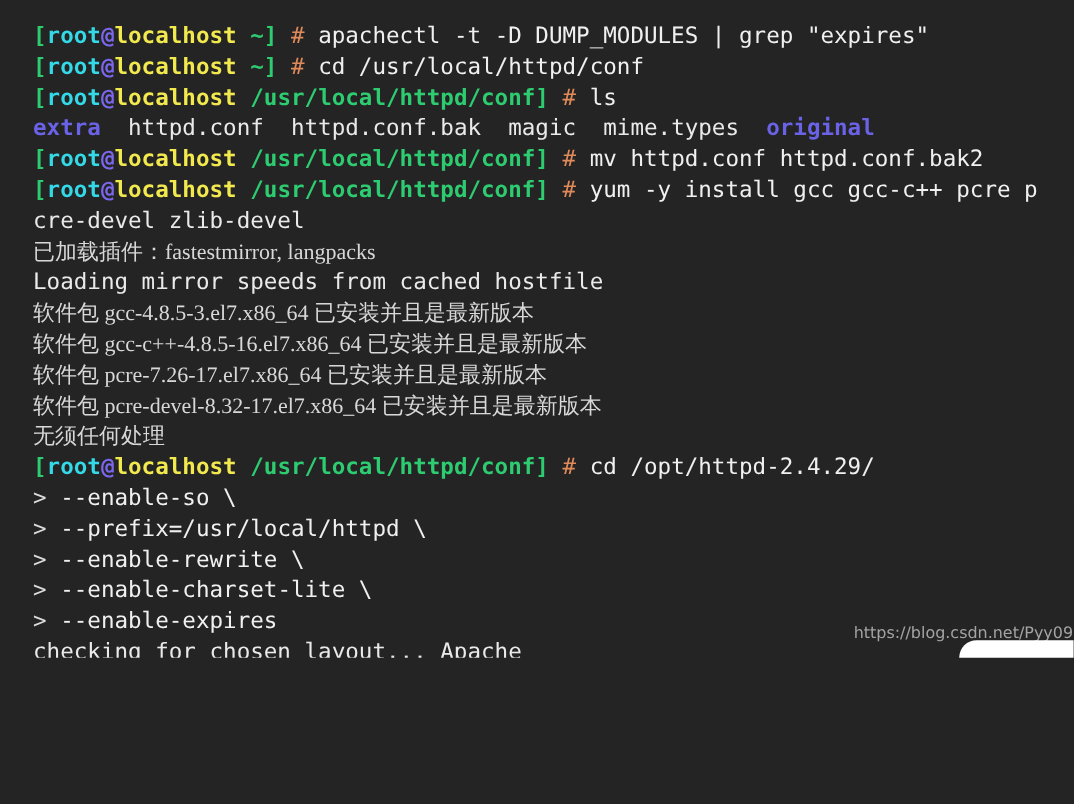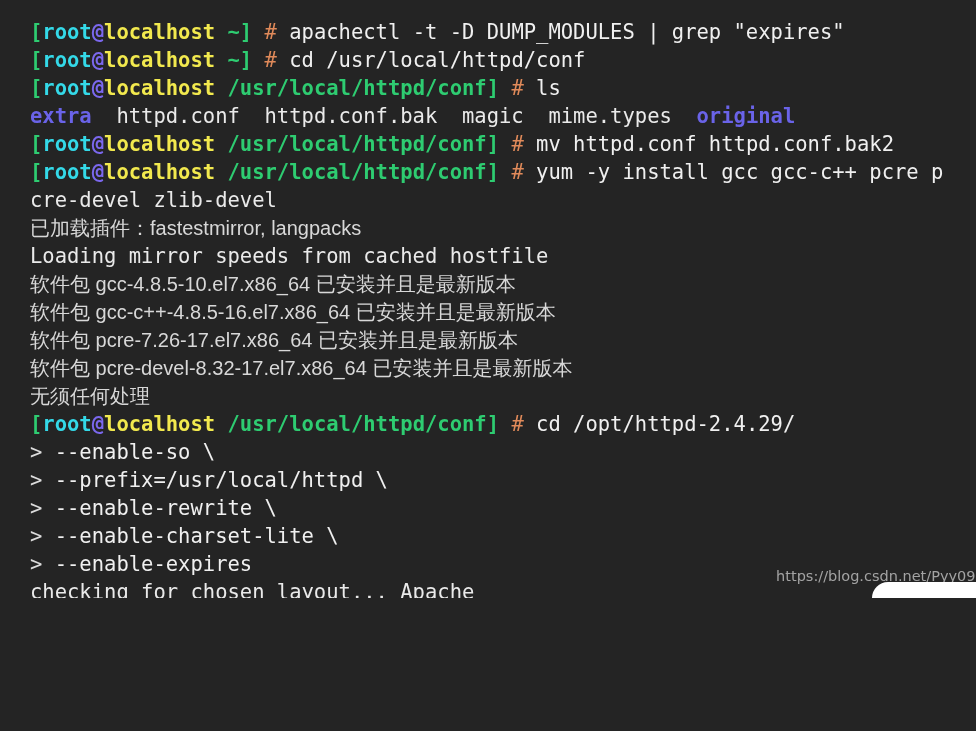--- a/index.html
+++ b/index.html
@@ -39,21 +39,21 @@
   .c-bracket { color: #2ecc71; font-weight: bold; }
   .c-user    { color: #34d9e8; font-weight: bold; }
   .c-at      { color: #7b68ee; font-weight: bold; }
   .c-host    { color: #f2e94e; font-weight: bold; }
   .c-path    { color: #2ecc71; font-weight: bold; }
   .c-hash    { color: #e08a5a; }
   .c-cmd     { color: #f0f0f0; }
   .c-dir     { color: #6a63e8; font-weight: bold; }
   .c-plain   { color: #eaeaea; }
   .c-cont    { color: #dcdcdc; }
-  .c-cjk     { color: #d8d8d8; font-family: Liberation Sans, sans-serif; font-size: 20px; }
+  .c-cjk     { color: #d8d8d8; font-family: Liberation Serif, serif; font-size: 20px; }
 
   
   #scrollbar {
     position: absolute;
     left: 962px;
     top: 121px;
     width: 14px;
     height: 79px;
     background: #2f3640;
     border: 1px solid #3d4450;
@@ -98,21 +98,21 @@
   <div id="lines">
       <div class="line"><span class="c-bracket">[</span><span class="c-user">root</span><span class="c-at">@</span><span class="c-host">localhost</span><span class="c-plain"> </span><span class="c-path">~</span><span class="c-bracket">]</span><span class="c-plain"> </span><span class="c-hash">#</span><span class="c-plain"> </span><span class="c-cmd">apachectl -t -D DUMP_MODULES | grep "expires"</span></div>
       <div class="line"><span class="c-bracket">[</span><span class="c-user">root</span><span class="c-at">@</span><span class="c-host">localhost</span><span class="c-plain"> </span><span class="c-path">~</span><span class="c-bracket">]</span><span class="c-plain"> </span><span class="c-hash">#</span><span class="c-plain"> </span><span class="c-cmd">cd /usr/local/httpd/conf</span></div>
       <div class="line"><span class="c-bracket">[</span><span class="c-user">root</span><span class="c-at">@</span><span class="c-host">localhost</span><span class="c-plain"> </span><span class="c-path">/usr/local/httpd/conf</span><span class="c-bracket">]</span><span class="c-plain"> </span><span class="c-hash">#</span><span class="c-plain"> </span><span class="c-cmd">ls</span></div>
       <div class="line"><span class="c-dir">extra</span><span class="c-plain">  </span><span class="c-plain">httpd.conf</span><span class="c-plain">  </span><span class="c-plain">httpd.conf.bak</span><span class="c-plain">  </span><span class="c-plain">magic</span><span class="c-plain">  </span><span class="c-plain">mime.types</span><span class="c-plain">  </span><span class="c-dir">original</span></div>
       <div class="line"><span class="c-bracket">[</span><span class="c-user">root</span><span class="c-at">@</span><span class="c-host">localhost</span><span class="c-plain"> </span><span class="c-path">/usr/local/httpd/conf</span><span class="c-bracket">]</span><span class="c-plain"> </span><span class="c-hash">#</span><span class="c-plain"> </span><span class="c-cmd">mv httpd.conf httpd.conf.bak2</span></div>
       <div class="line"><span class="c-bracket">[</span><span class="c-user">root</span><span class="c-at">@</span><span class="c-host">localhost</span><span class="c-plain"> </span><span class="c-path">/usr/local/httpd/conf</span><span class="c-bracket">]</span><span class="c-plain"> </span><span class="c-hash">#</span><span class="c-plain"> </span><span class="c-cmd">yum -y install gcc gcc-c++ pcre p</span></div>
       <div class="line"><span class="c-plain">cre-devel zlib-devel</span></div>
       <div class="line"><span class="c-cjk">已加载插件：fastestmirror, langpacks</span></div>
       <div class="line"><span class="c-plain">Loading mirror speeds from cached hostfile</span></div>
-      <div class="line"><span class="c-cjk">软件包 gcc-4.8.5-10.el7.x86_64 已安装并且是最新版本</span></div>
+      <div class="line"><span class="c-cjk">软件包 gcc-4.8.5-3.el7.x86_64 已安装并且是最新版本</span></div>
       <div class="line"><span class="c-cjk">软件包 gcc-c++-4.8.5-16.el7.x86_64 已安装并且是最新版本</span></div>
       <div class="line"><span class="c-cjk">软件包 pcre-7.26-17.el7.x86_64 已安装并且是最新版本</span></div>
       <div class="line"><span class="c-cjk">软件包 pcre-devel-8.32-17.el7.x86_64 已安装并且是最新版本</span></div>
       <div class="line"><span class="c-cjk">无须任何处理</span></div>
       <div class="line"><span class="c-bracket">[</span><span class="c-user">root</span><span class="c-at">@</span><span class="c-host">localhost</span><span class="c-plain"> </span><span class="c-path">/usr/local/httpd/conf</span><span class="c-bracket">]</span><span class="c-plain"> </span><span class="c-hash">#</span><span class="c-plain"> </span><span class="c-cmd">cd /opt/httpd-2.4.29/</span></div>
       <div class="line"><span class="c-cont">&gt; </span><span class="c-cmd">--enable-so \</span></div>
       <div class="line"><span class="c-cont">&gt; </span><span class="c-cmd">--prefix=/usr/local/httpd \</span></div>
       <div class="line"><span class="c-cont">&gt; </span><span class="c-cmd">--enable-rewrite \</span></div>
       <div class="line"><span class="c-cont">&gt; </span><span class="c-cmd">--enable-charset-lite \</span></div>
       <div class="line"><span class="c-cont">&gt; </span><span class="c-cmd">--enable-expires</span></div>

